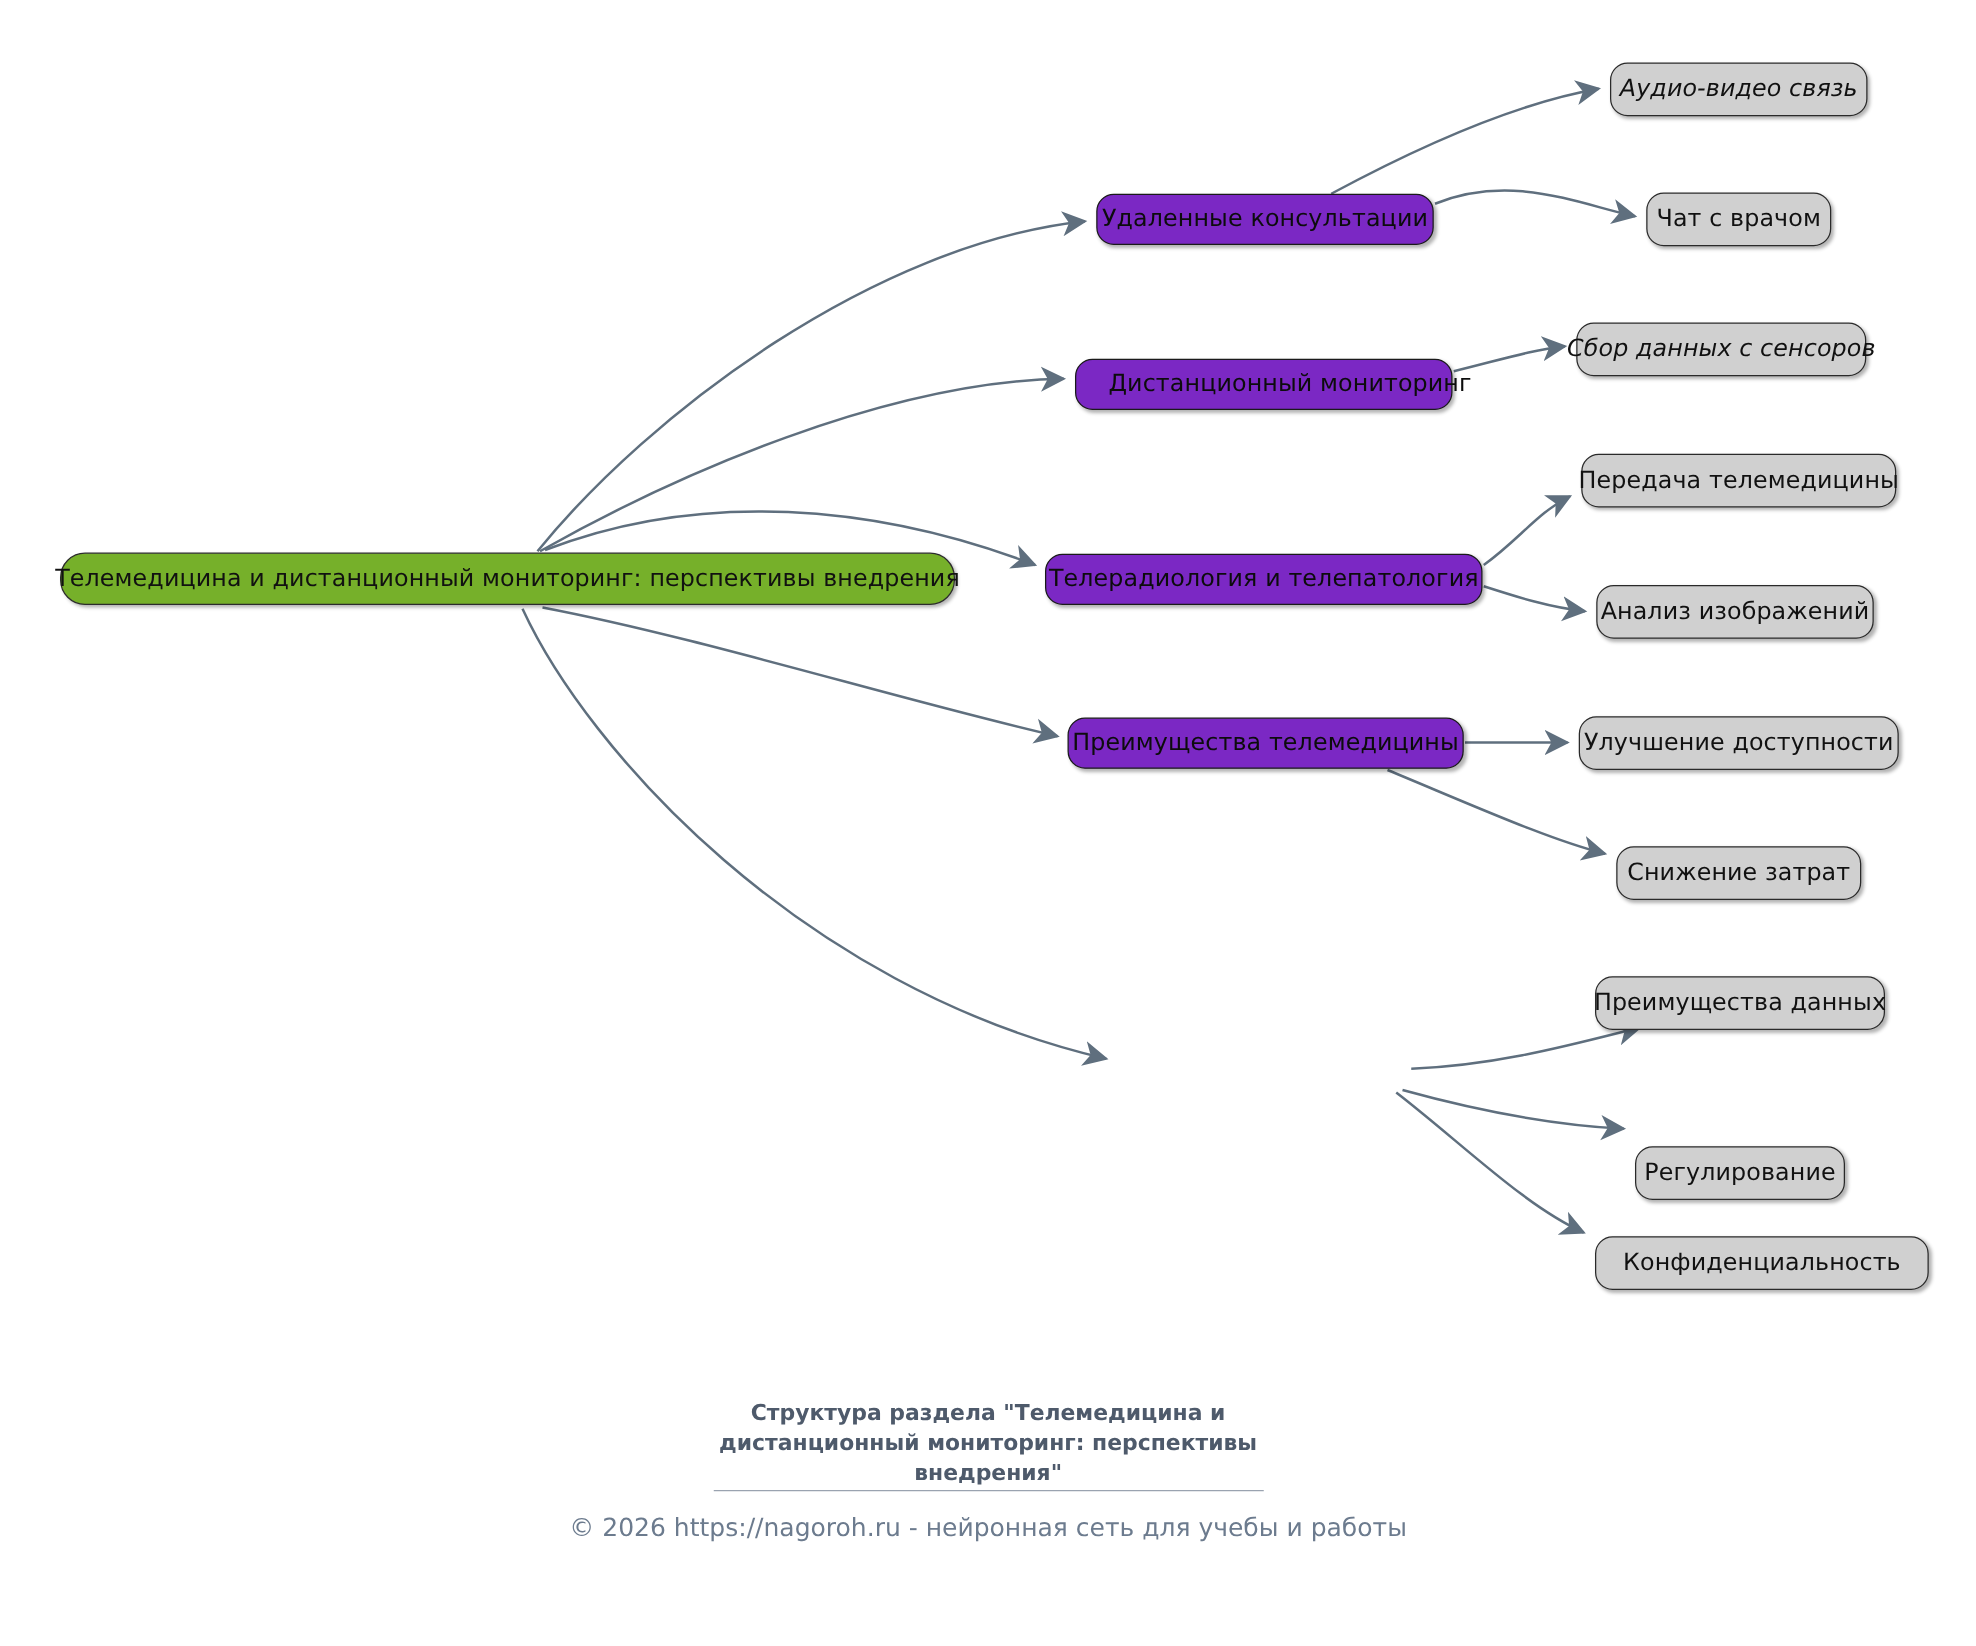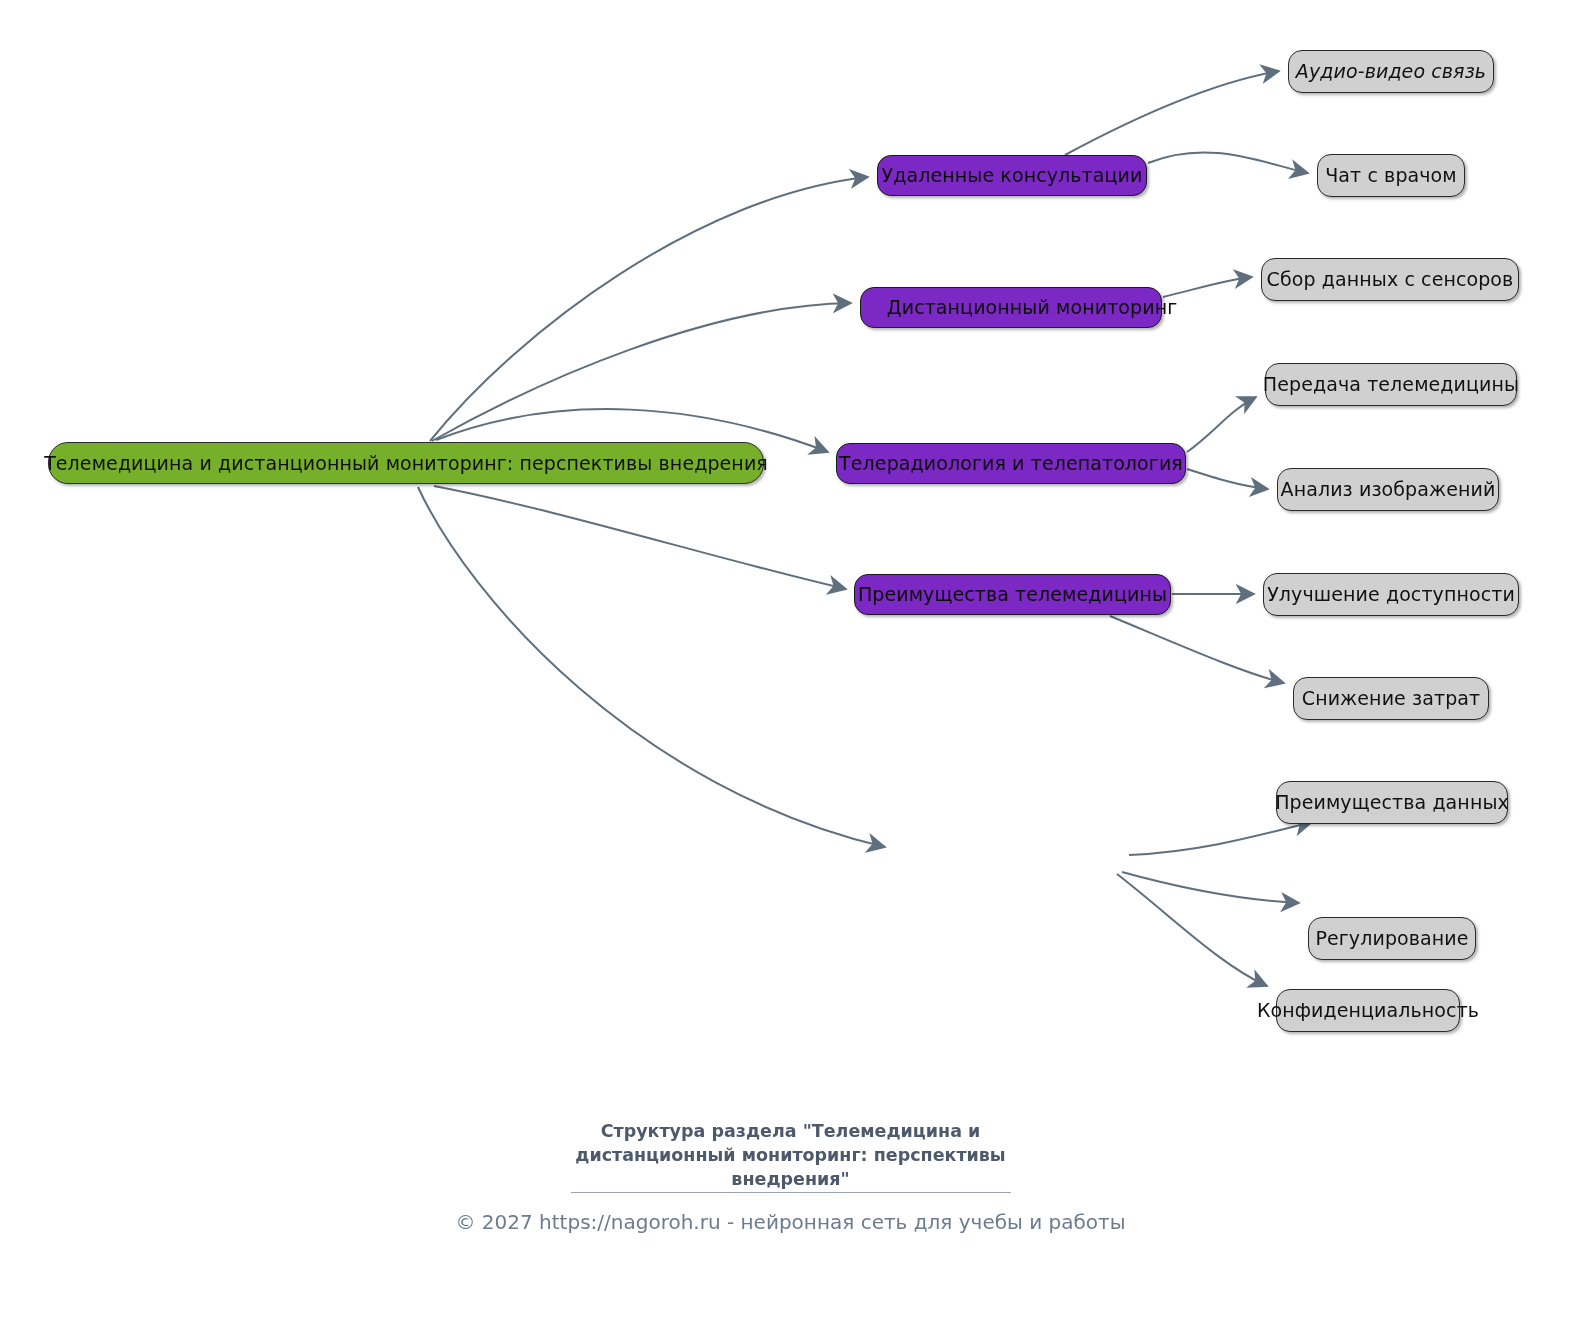--- a/index.html
+++ b/index.html
@@ -130,21 +130,21 @@
   <div class="node node-leaf" style="left:1288px; top:50px; width:206px; height:43px;font-style:italic;">
     <span>Аудио-видео связь</span>
   </div>
   <div class="node node-leaf" style="left:1317px; top:154px; width:148px; height:43px;">
     <span>Чат с врачом</span>
   </div>
 
   <div class="node node-branch" style="left:860px; top:287px; width:302px; height:41px;padding-left:42px;">
     <span>Дистанционный мониторинг</span>
   </div>
-  <div class="node node-leaf" style="left:1261px; top:258px; width:258px; height:43px;">
+  <div class="node node-leaf" style="left:1261px; top:258px; width:232px; height:43px;font-style:italic;">
     <span>Сбор данных с сенсоров</span>
   </div>
 
   <div class="node node-branch" style="left:836px; top:443px; width:350px; height:41px;">
     <span>Телерадиология и телепатология</span>
   </div>
   <div class="node node-leaf" style="left:1265px; top:363px; width:252px; height:43px;">
     <span>Передача телемедицины</span>
   </div>
   <div class="node node-leaf" style="left:1277px; top:468px; width:222px; height:43px;">
@@ -160,25 +160,25 @@
   <div class="node node-leaf" style="left:1293px; top:677px; width:196px; height:43px;">
     <span>Снижение затрат</span>
   </div>
 
   <div class="node node-leaf" style="left:1276px; top:781px; width:232px; height:43px;">
     <span>Преимущества данных</span>
   </div>
   <div class="node node-leaf" style="left:1308px; top:885px; width:168px; height:43px;margin-top:32px;">
     <span>Регулирование</span>
   </div>
-  <div class="node node-leaf" style="left:1276px; top:989px; width:184px; height:43px;">
+  <div class="node node-leaf" style="left:1276px; top:989px; width:267px; height:43px;">
     <span>Конфиденциальность</span>
   </div>
 
   <div class="caption" style="top:1119px;">
     <div>Структура раздела "Телемедицина и</div>
     <div>дистанционный мониторинг: перспективы</div>
     <div>внедрения"</div>
   </div>
   <div class="rule" style="top:1192px;"></div>
-  <div class="copyright" style="top:1209px;">© 2027 https://nagoroh.ru - нейронная сеть для учебы и работы</div>
+  <div class="copyright" style="top:1209px;">© 2026 https://nagoroh.ru - нейронная сеть для учебы и работы</div>
 
 </div>
 
 </body></html>

